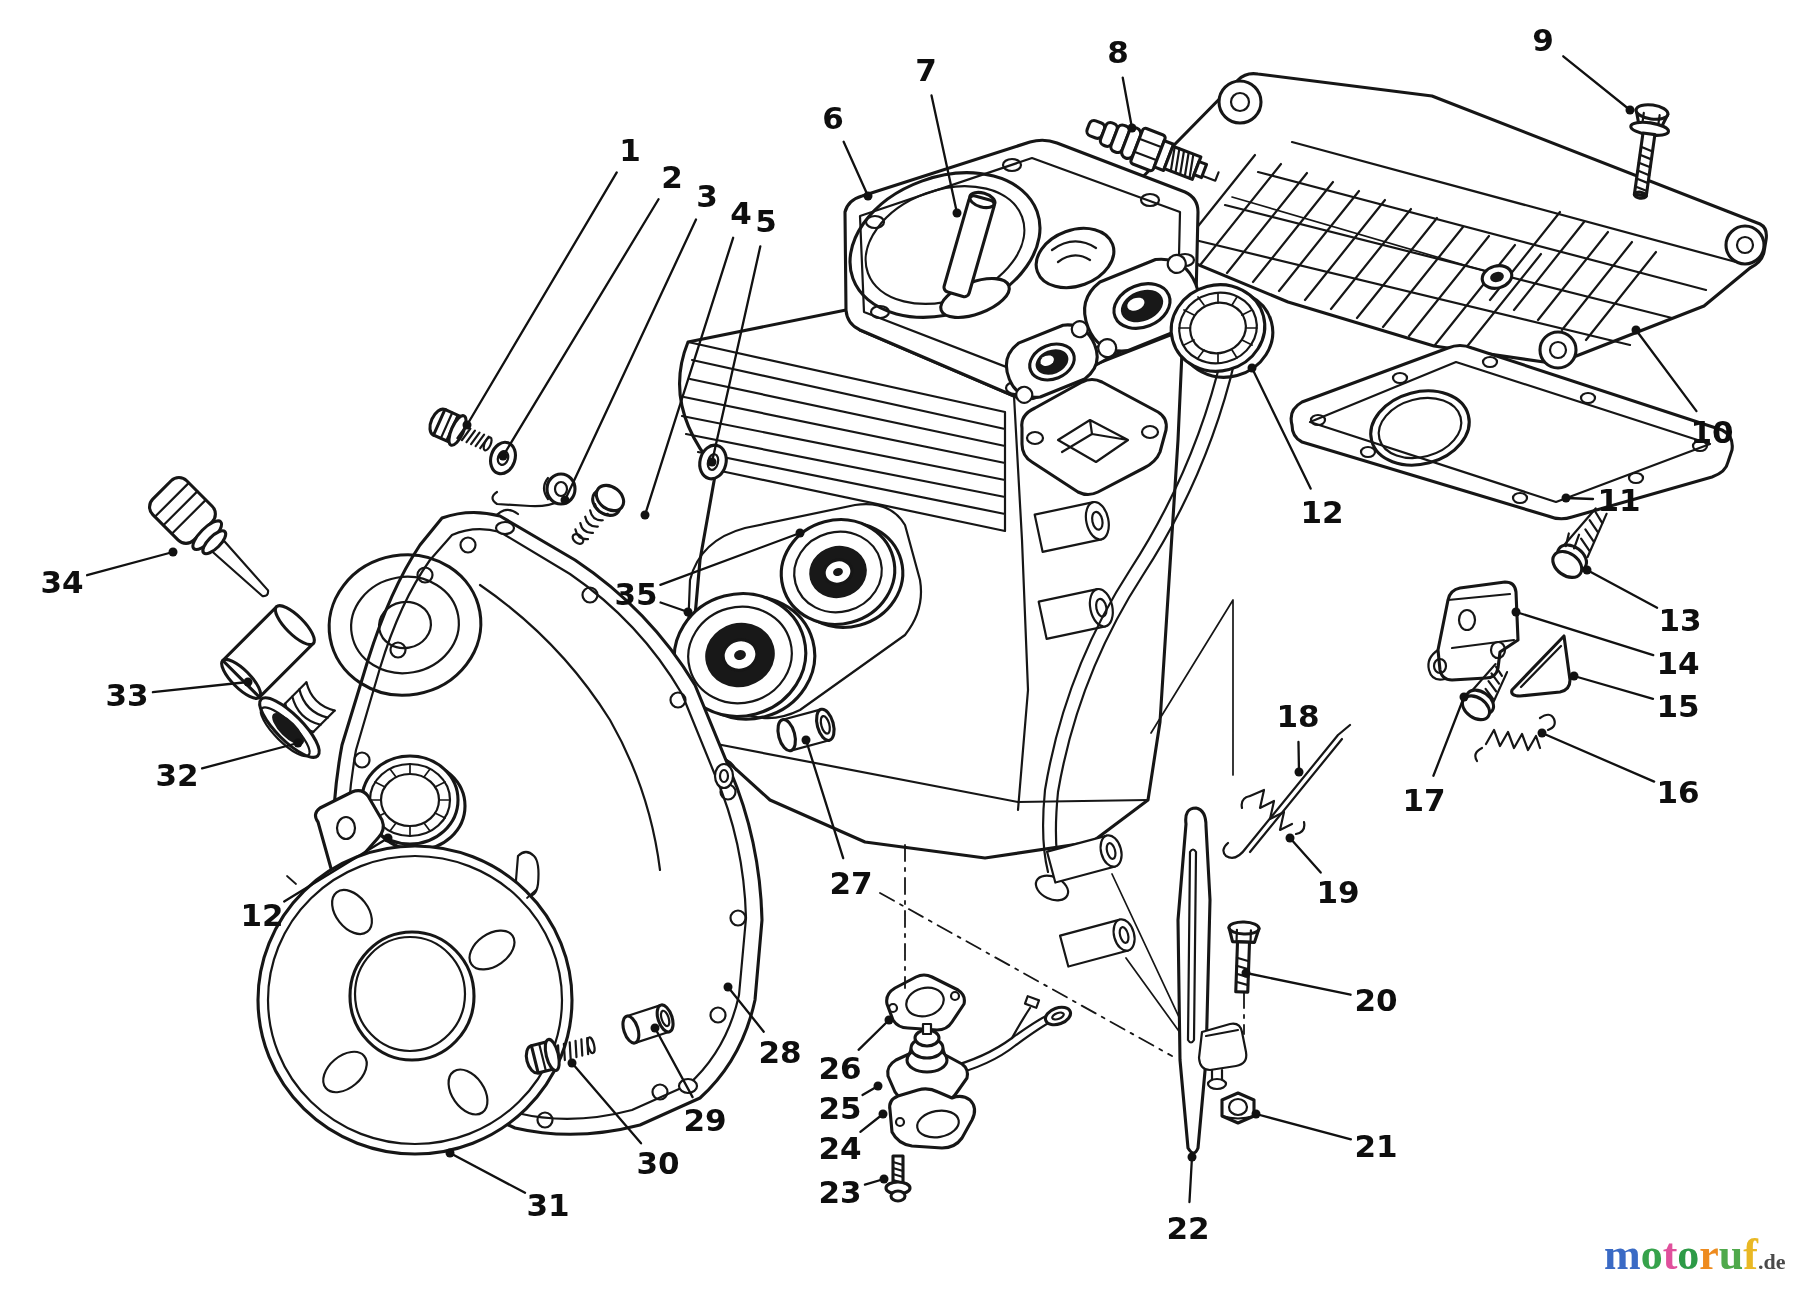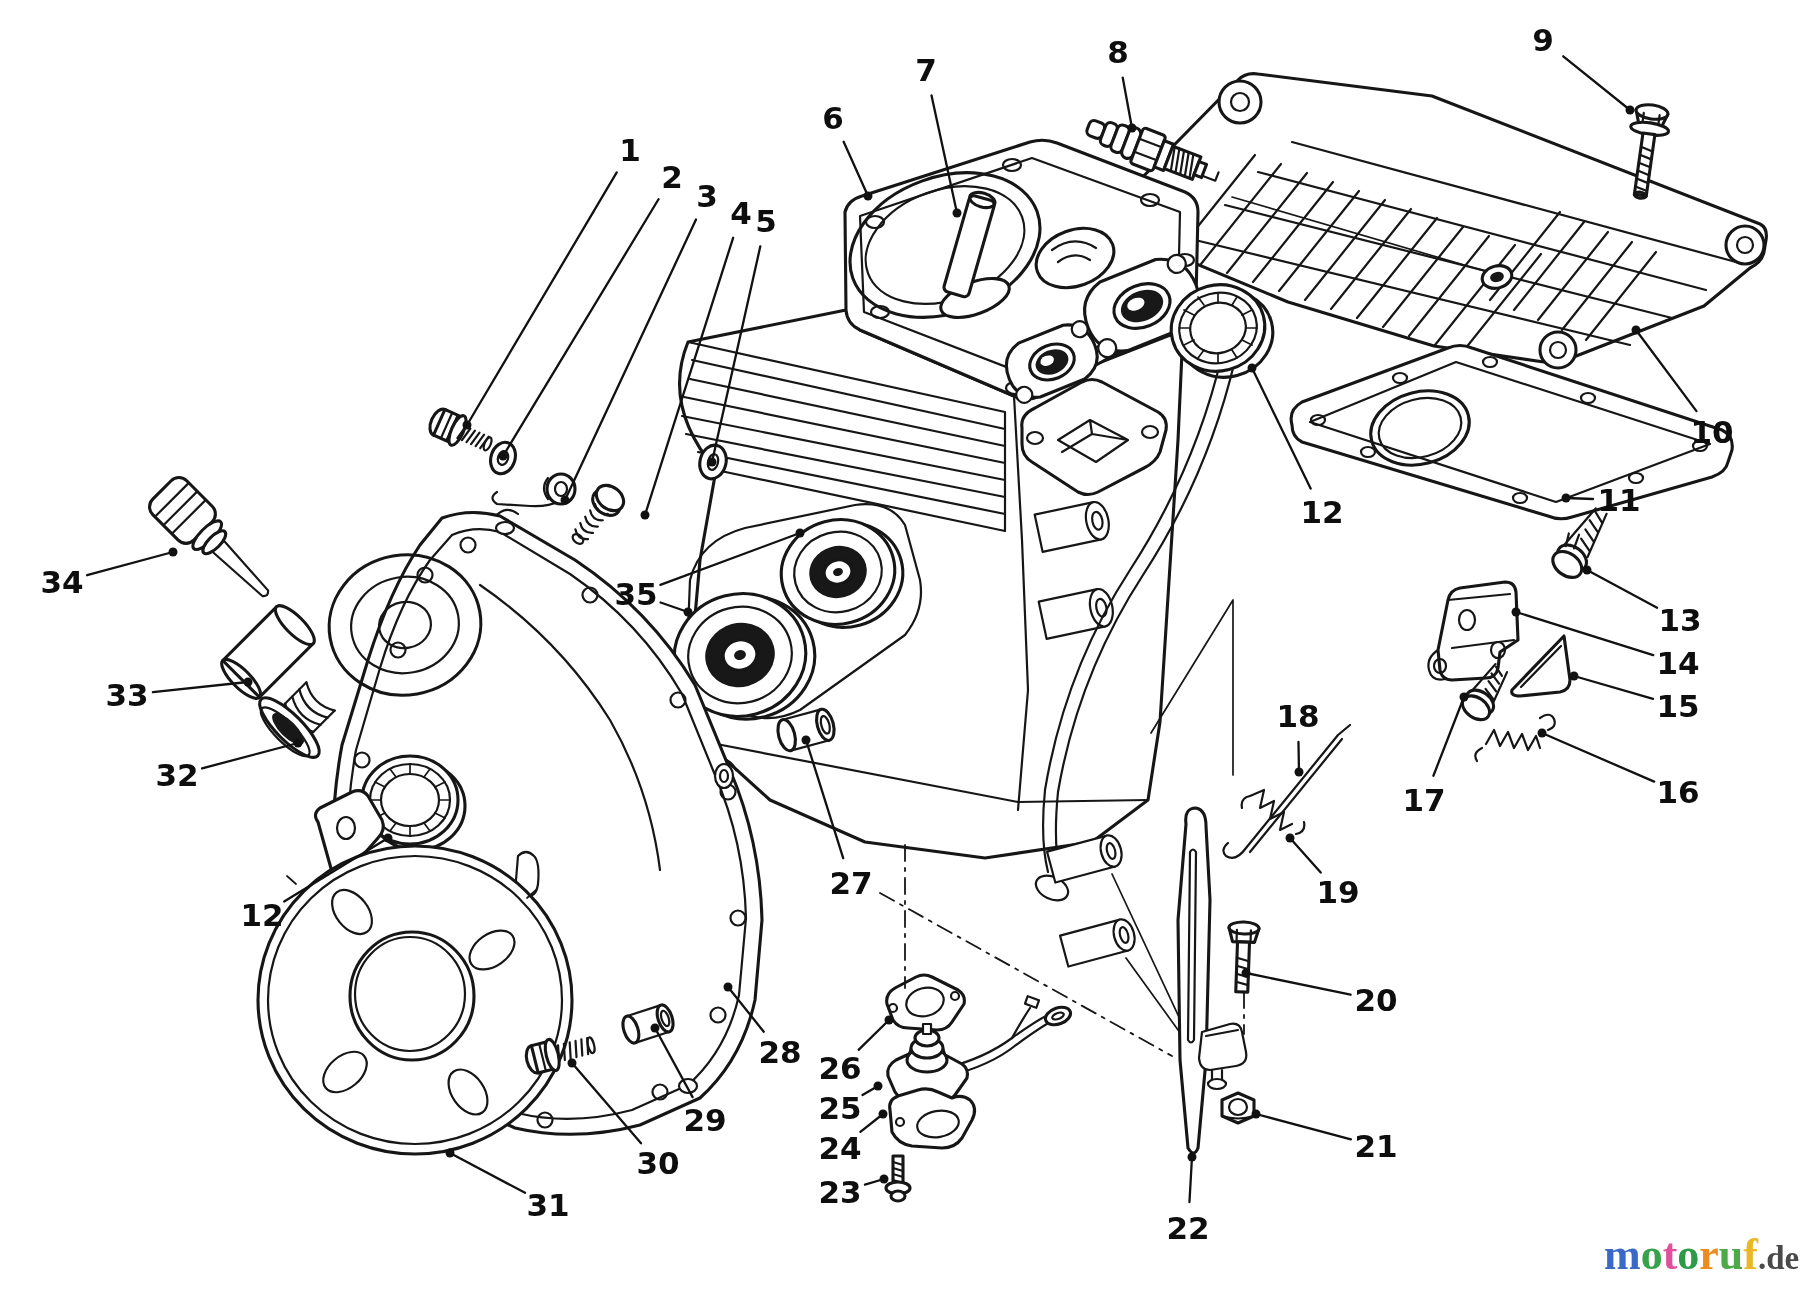--- a/index.html
+++ b/index.html
@@ -10,21 +10,21 @@
   .t2{stroke-width:2.2;}
   .t15{stroke-width:1.7;}
   .wfill{fill:#ffffff;}
   .dfill{fill:#181818;stroke:none;}
   .leader{stroke:#111;stroke-width:2.3;fill:none;stroke-linecap:round;}
   .dot{fill:#111;stroke:none;}
   .part-label{font-family:"DejaVu Sans",sans-serif;font-size:31px;font-weight:700;fill:#0e0e0e;}
   .dashdot{stroke-dasharray:16 7 3 7;stroke-width:1.8;}
   .watermark{position:absolute;left:1604px;top:1233px;line-height:1;white-space:nowrap;
              font-family:"Liberation Serif",serif;font-weight:700;font-size:44px;}
-  .watermark .suffix{font-size:33px;font-weight:700;letter-spacing:0;}
+  .watermark .suffix{font-size:22px;font-weight:700;letter-spacing:0;}
 </style>
 </head>
 <body>
 
 <div class="stage">
 <svg id="diagram-svg" width="1800" height="1290" viewBox="0 0 1800 1290">
 
   <g>
     <path class="ln wfill" d="M 1120 212 Q 1116 202 1126 194 L 1238 80 Q 1246 72 1258 74 L 1432 96 L 1760 224 Q 1768 228 1766 240 L 1764 252 Q 1762 262 1750 268 L 1704 306 L 1566 360 Q 1556 364 1544 362 L 1434 346 L 1288 302 L 1134 238 Q 1122 232 1120 212 Z"></path>
     <path class="ln t2" d="M 1175 255 L 1255 155 M 1201 264 L 1281 164 M 1227 273 L 1307 173 M 1253 282 L 1333 182 M 1279 291 L 1359 191 M 1305 300 L 1385 200 M 1331 309 L 1411 209 M 1357 318 L 1437 218 M 1383 327 L 1463 227 M 1409 336 L 1489 236 M 1435 345 L 1515 245 M 1461 354 L 1541 254"></path>

